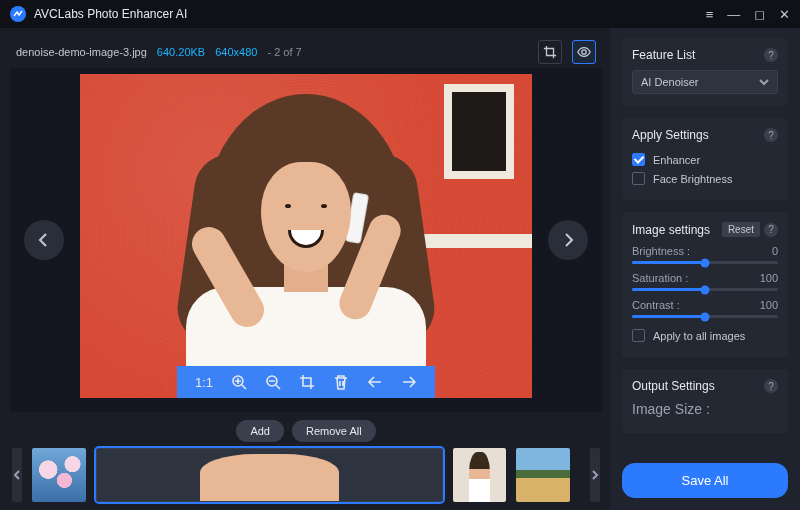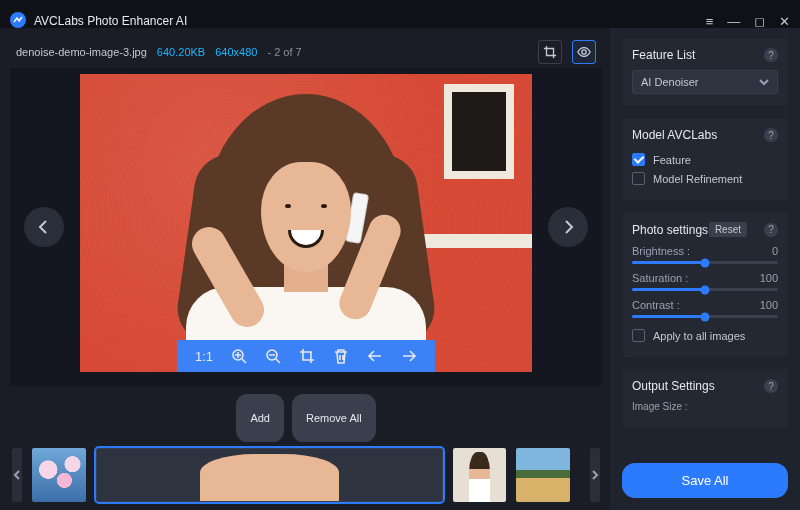--- a/index.html
+++ b/index.html
@@ -1,17 +1,17 @@
 <!DOCTYPE html>
 <html><head>
 <meta charset="utf-8">
 <style>
 *{box-sizing:border-box;margin:0;padding:0;font-family:-apple-system,Segoe UI,Arial,sans-serif}
 body{background:#1a1d26;color:#c5c8d0;font-size:12px;width:800px;height:510px;overflow:hidden}
-.titlebar{height:28px;background:#0f1117;display:flex;align-items:flex-end;padding:0 10px;gap:8px}
+.titlebar{height:28px;background:#0f1117;display:flex;align-items:center;padding:0 10px;gap:8px}
 .logo{width:16px;height:16px;border-radius:50%;background:#2c7bff;display:flex;align-items:center;justify-content:center}
 .logo svg{width:10px;height:10px}
 .title{color:#e6e8ee;font-size:12px;flex:1}
 .winbtns{display:flex;gap:14px;align-items:center}
 .winbtns span{color:#c5c8d0;cursor:pointer;font-size:13px;line-height:1}
 .mainrow{display:flex;height:calc(100% - 28px)}
 .left{flex:1;display:flex;flex-direction:column;min-width:0;padding:8px 8px 8px 10px}
 .right{width:190px;background:#1f232e;padding:10px 12px 0;display:flex;flex-direction:column;gap:12px;overflow:hidden}
 .filebar{display:flex;align-items:center;gap:10px;font-size:11px;padding:4px 6px}
 .filebar .fn{color:#c5c8d0}
@@ -39,49 +39,49 @@
 .armL{position:absolute;top:120px;left:55px;width:34px;height:110px;background:#e8b896;border-radius:17px;transform:rotate(-30deg)}
 .armR{position:absolute;top:110px;right:70px;width:32px;height:110px;background:#e8b896;border-radius:16px;transform:rotate(22deg)}
 .phone{position:absolute;top:92px;right:92px;width:14px;height:48px;background:#f5f5f5;border-radius:3px;transform:rotate(10deg);box-shadow:0 0 0 1px #ccc}
 .navbtn{position:absolute;top:50%;transform:translateY(-50%);width:40px;height:40px;border-radius:50%;background:#2a2e3a;display:flex;align-items:center;justify-content:center;cursor:pointer}
 .navbtn.l{left:14px}.navbtn.r{right:14px}
 .navbtn svg{width:16px;height:16px;stroke:#c5c8d0;fill:none;stroke-width:2}
 .zoombar{position:absolute;bottom:14px;left:50%;transform:translateX(-50%);background:#3b82f6;display:flex;align-items:center;gap:18px;padding:8px 18px;color:#e6e8ee}
 .zoombar span{font-size:13px;cursor:pointer}
 .zoombar svg{width:16px;height:16px;stroke:#e6e8ee;fill:none;stroke-width:1.6;cursor:pointer}
 .actions{display:flex;justify-content:center;gap:8px;padding:8px 0 6px}
-.btn{background:#3a3f4e;color:#e6e8ee;border:none;padding:18px 14px;border-radius:11px;font-size:11px;cursor:pointer}
+.btn{background:#3a3f4e;color:#e6e8ee;border:none;padding:5px 14px;border-radius:11px;font-size:11px;cursor:pointer}
 .thumbs{display:flex;align-items:center;gap:10px;padding:0 2px}
 .tnav{width:18px;height:54px;background:#2a2e3a;display:flex;align-items:center;justify-content:center;cursor:pointer;border-radius:2px}
 .tnav svg{width:10px;height:10px;stroke:#9ba0af;fill:none;stroke-width:2}
 .thumb{width:92px;height:54px;border-radius:2px;cursor:pointer;background:#333;position:relative;overflow:hidden}
 .thumb.sel{outline:2px solid #2c7bff}
 .t1{background:radial-gradient(circle at 30% 40%,#f7d6e8 0 18%,transparent 19%),radial-gradient(circle at 60% 60%,#f2b8d6 0 16%,transparent 17%),radial-gradient(circle at 75% 30%,#f7d6e8 0 14%,transparent 15%),linear-gradient(#6fa8d9,#3c6fa8)}
 .t2{background:linear-gradient(#d94b36,#d94b36)}
 .t2::after{content:"";position:absolute;left:30%;top:10%;width:40%;height:90%;background:#e8b896;border-radius:40% 40% 0 0}
 .t3{background:linear-gradient(#e8dfd4,#e8dfd4)}
 .t3::after{content:"";position:absolute;left:30%;top:8%;width:40%;height:92%;background:linear-gradient(#3a2a1b 0 35%,#e8b896 35% 55%,#fff 55%);border-radius:40% 40% 0 0}
 .t4{background:linear-gradient(#7fb6e0 0 40%,#4a6b3a 40% 55%,#d9b26a 55%)}
 .panel{background:#242833;border-radius:4px;padding:10px 10px 12px}
 .ph{display:flex;align-items:center;justify-content:space-between;margin-bottom:8px}
 .ph h4{font-size:12px;font-weight:500;color:#e6e8ee}
 .help{width:14px;height:14px;border-radius:50%;background:#3a3f4e;color:#9ba0af;font-size:10px;display:flex;align-items:center;justify-content:center;cursor:pointer}
-.reset{background:#3a3f4e;color:#c5c8d0;font-size:10px;padding:2px 6px;border-radius:2px;border:none;cursor:pointer;margin-right:17px}
+.reset{background:#3a3f4e;color:#c5c8d0;font-size:10px;padding:2px 6px;border-radius:2px;border:none;cursor:pointer;margin-right:4px}
 .sel{width:100%;background:#2e3340;border:1px solid #3a3f4e;color:#c5c8d0;padding:5px 8px;border-radius:3px;font-size:11px;display:flex;align-items:center;justify-content:space-between;cursor:pointer}
 .sel svg{width:10px;height:10px;stroke:#9ba0af;fill:none;stroke-width:2}
 .chk{display:flex;align-items:center;gap:8px;font-size:11px;padding:3px 0;cursor:pointer}
 .box{width:13px;height:13px;border:1px solid #5a6070;border-radius:2px;display:flex;align-items:center;justify-content:center}
 .box.on{background:#2c7bff;border-color:#2c7bff}
 .box.on::after{content:"";width:4px;height:7px;border:solid #fff;border-width:0 2px 2px 0;transform:rotate(45deg);margin-top:-2px}
 .slrow{margin-bottom:8px}
 .sllab{display:flex;justify-content:space-between;font-size:11px;margin-bottom:4px;color:#9ba0af}
 .sltrack{height:3px;background:#3a3f4e;position:relative;border-radius:2px;cursor:pointer}
 .slfill{position:absolute;height:100%;background:#2c7bff;border-radius:2px}
 .slthumb{position:absolute;top:50%;transform:translate(-50%,-50%);width:9px;height:9px;background:#2c7bff;border-radius:50%}
-.ossmall{font-size:10px;color:#9ba0af;margin:4px 0}
+.ossmall{font-size:14px;color:#9ba0af;margin:4px 0}
 .savebar{margin-top:auto;padding:10px 0 12px}
 .savebtn{width:100%;background:#2c7bff;color:#fff;border:none;padding:10px;border-radius:13px;font-size:13px;cursor:pointer}
 </style>
 </head>
 <body>
 
 <div class="titlebar">
   <div class="logo">
     <svg viewBox="0 0 10 10">
         <path d="M1 7 L4 3 L6 6 L9 2" stroke="#fff" stroke-width="1.4" fill="none"></path>
@@ -203,36 +203,36 @@
       <div class="sel">
         <span>AI Denoiser</span>
         <svg viewBox="0 0 10 10">
             <path d="M1 3l4 4 4-4"></path>
           </svg>
       </div>
     </div>
 
     <div class="panel">
       <div class="ph">
-          <h4>Model AVCLabs</h4>
+          <h4>Apply Settings</h4>
           <div class="help">?</div>
         </div>
       <div class="chk">
           <div class="box on"></div>
-          <span>Feature</span>
+          <span>Enhancer</span>
         </div>
       <div class="chk">
           <div class="box"></div>
-          <span>Model Refinement</span>
-        </div>
-    </div>
-
-    <div class="panel">
-      <div class="ph">
-          <h4>Photo settings</h4>
+          <span>Face Brightness</span>
+        </div>
+    </div>
+
+    <div class="panel">
+      <div class="ph">
+          <h4>Image settings</h4>
         <div style="display:flex;align-items:center">
             <button class="reset">Reset</button>
             <div class="help">?</div>
           </div>
       </div>
       <div class="slrow">
         <div class="sllab">
             <span>Brightness :</span>
             <span>0</span>
           </div>

